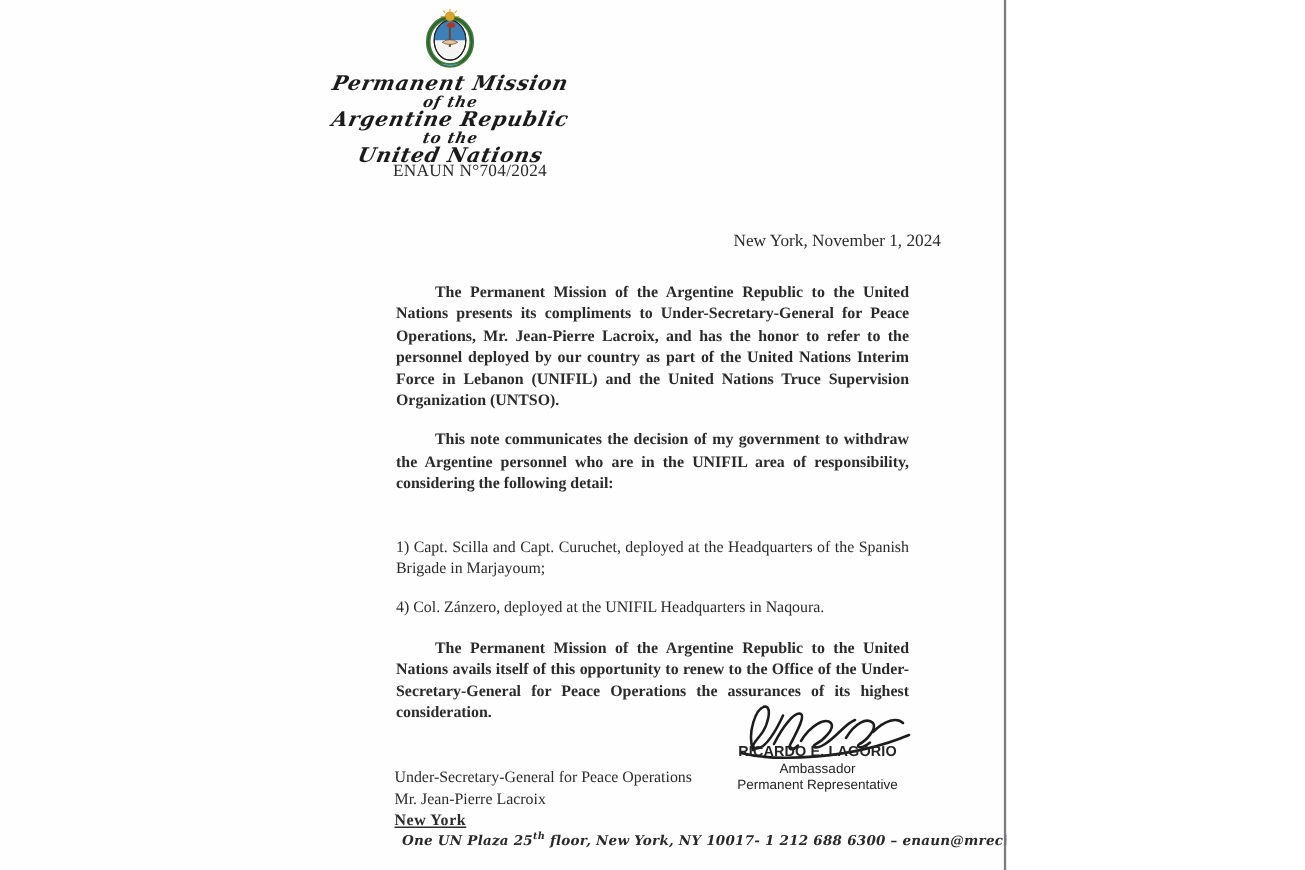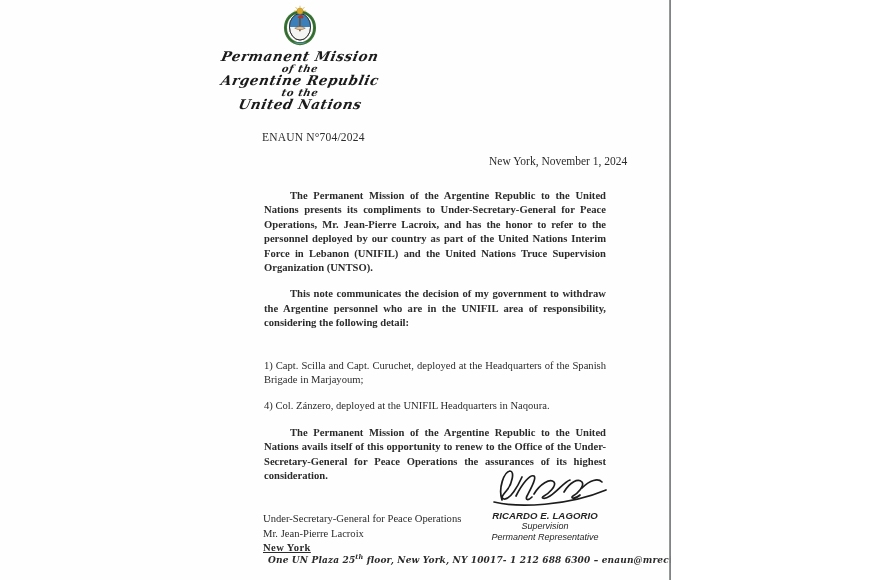--- a/index.html
+++ b/index.html
@@ -79,21 +79,21 @@
   .sl1 { font-size: 13.5px; }
   .sl2 { font-size: 10px; }
   .sl3 { font-size: 13.5px; }
   .sl4 { font-size: 10px; }
   .sl5 { font-size: 13.5px; }
 
   
   #ref-number {
     position: absolute;
     left: 262px;
-    top: 131px;
+    top: 108px;
     font-size: 11.5px;
     letter-spacing: 0.2px;
   }
 
   
   #date-line {
     position: absolute;
     left: 489px;
     top: 155px;
     font-size: 11.5px;
@@ -146,25 +146,24 @@
   #signature-mark {
     position: absolute;
     left: 8px;
     top: 0px;
     width: 140px;
     height: 42px;
     pointer-events: none;
   }
   #signature-names {
     position: relative;
-    margin-top: 44px;
+    margin-top: 30px;
     font-family: "Liberation Sans", sans-serif;
     color: #242424;
     line-height: 1.18;
-    font-style: italic;
   }
   #sig-name {
     display: block;
     font-size: 9.6px;
     font-weight: 600;
     letter-spacing: 0.1px;
   }
   #sig-title {
     display: block;
     font-size: 9px;
@@ -252,21 +251,21 @@
           <path d="M24 34 C20 22 26 6 32 5 C37 5 34 18 29 24 C25 29 22 32 26 33 C32 34 40 20 44 11"></path>
           <path d="M38 30 C44 18 52 8 56 10 C59 12 52 24 49 30 C47 34 50 35 54 31"></path>
           <path d="M56 28 C62 18 72 12 76 16 C79 20 70 28 66 30 C62 32 66 34 72 30 C80 25 86 16 92 14"></path>
           <path d="M86 26 C92 16 100 12 104 16 C107 20 99 28 95 30 C92 32 96 34 102 29"></path>
           <path d="M16 36 C40 42 90 40 128 24"></path>
           <path d="M104 22 C112 14 120 12 124 16"></path>
         </g>
       </svg>
       <div id="signature-names">
         <span id="sig-name">RICARDO E. LAGORIO</span>
-        <span id="sig-title">Supervision</span>
+        <span id="sig-title">Ambassador</span>
         <span id="sig-role">Permanent Representative</span>
       </div>
     </div>
 
     <div id="addressee">
       <div>Under-Secretary-General for Peace Operations</div>
       <div>Mr. Jean-Pierre Lacroix</div>
       <div id="addressee-city">New York</div>
     </div>
 

